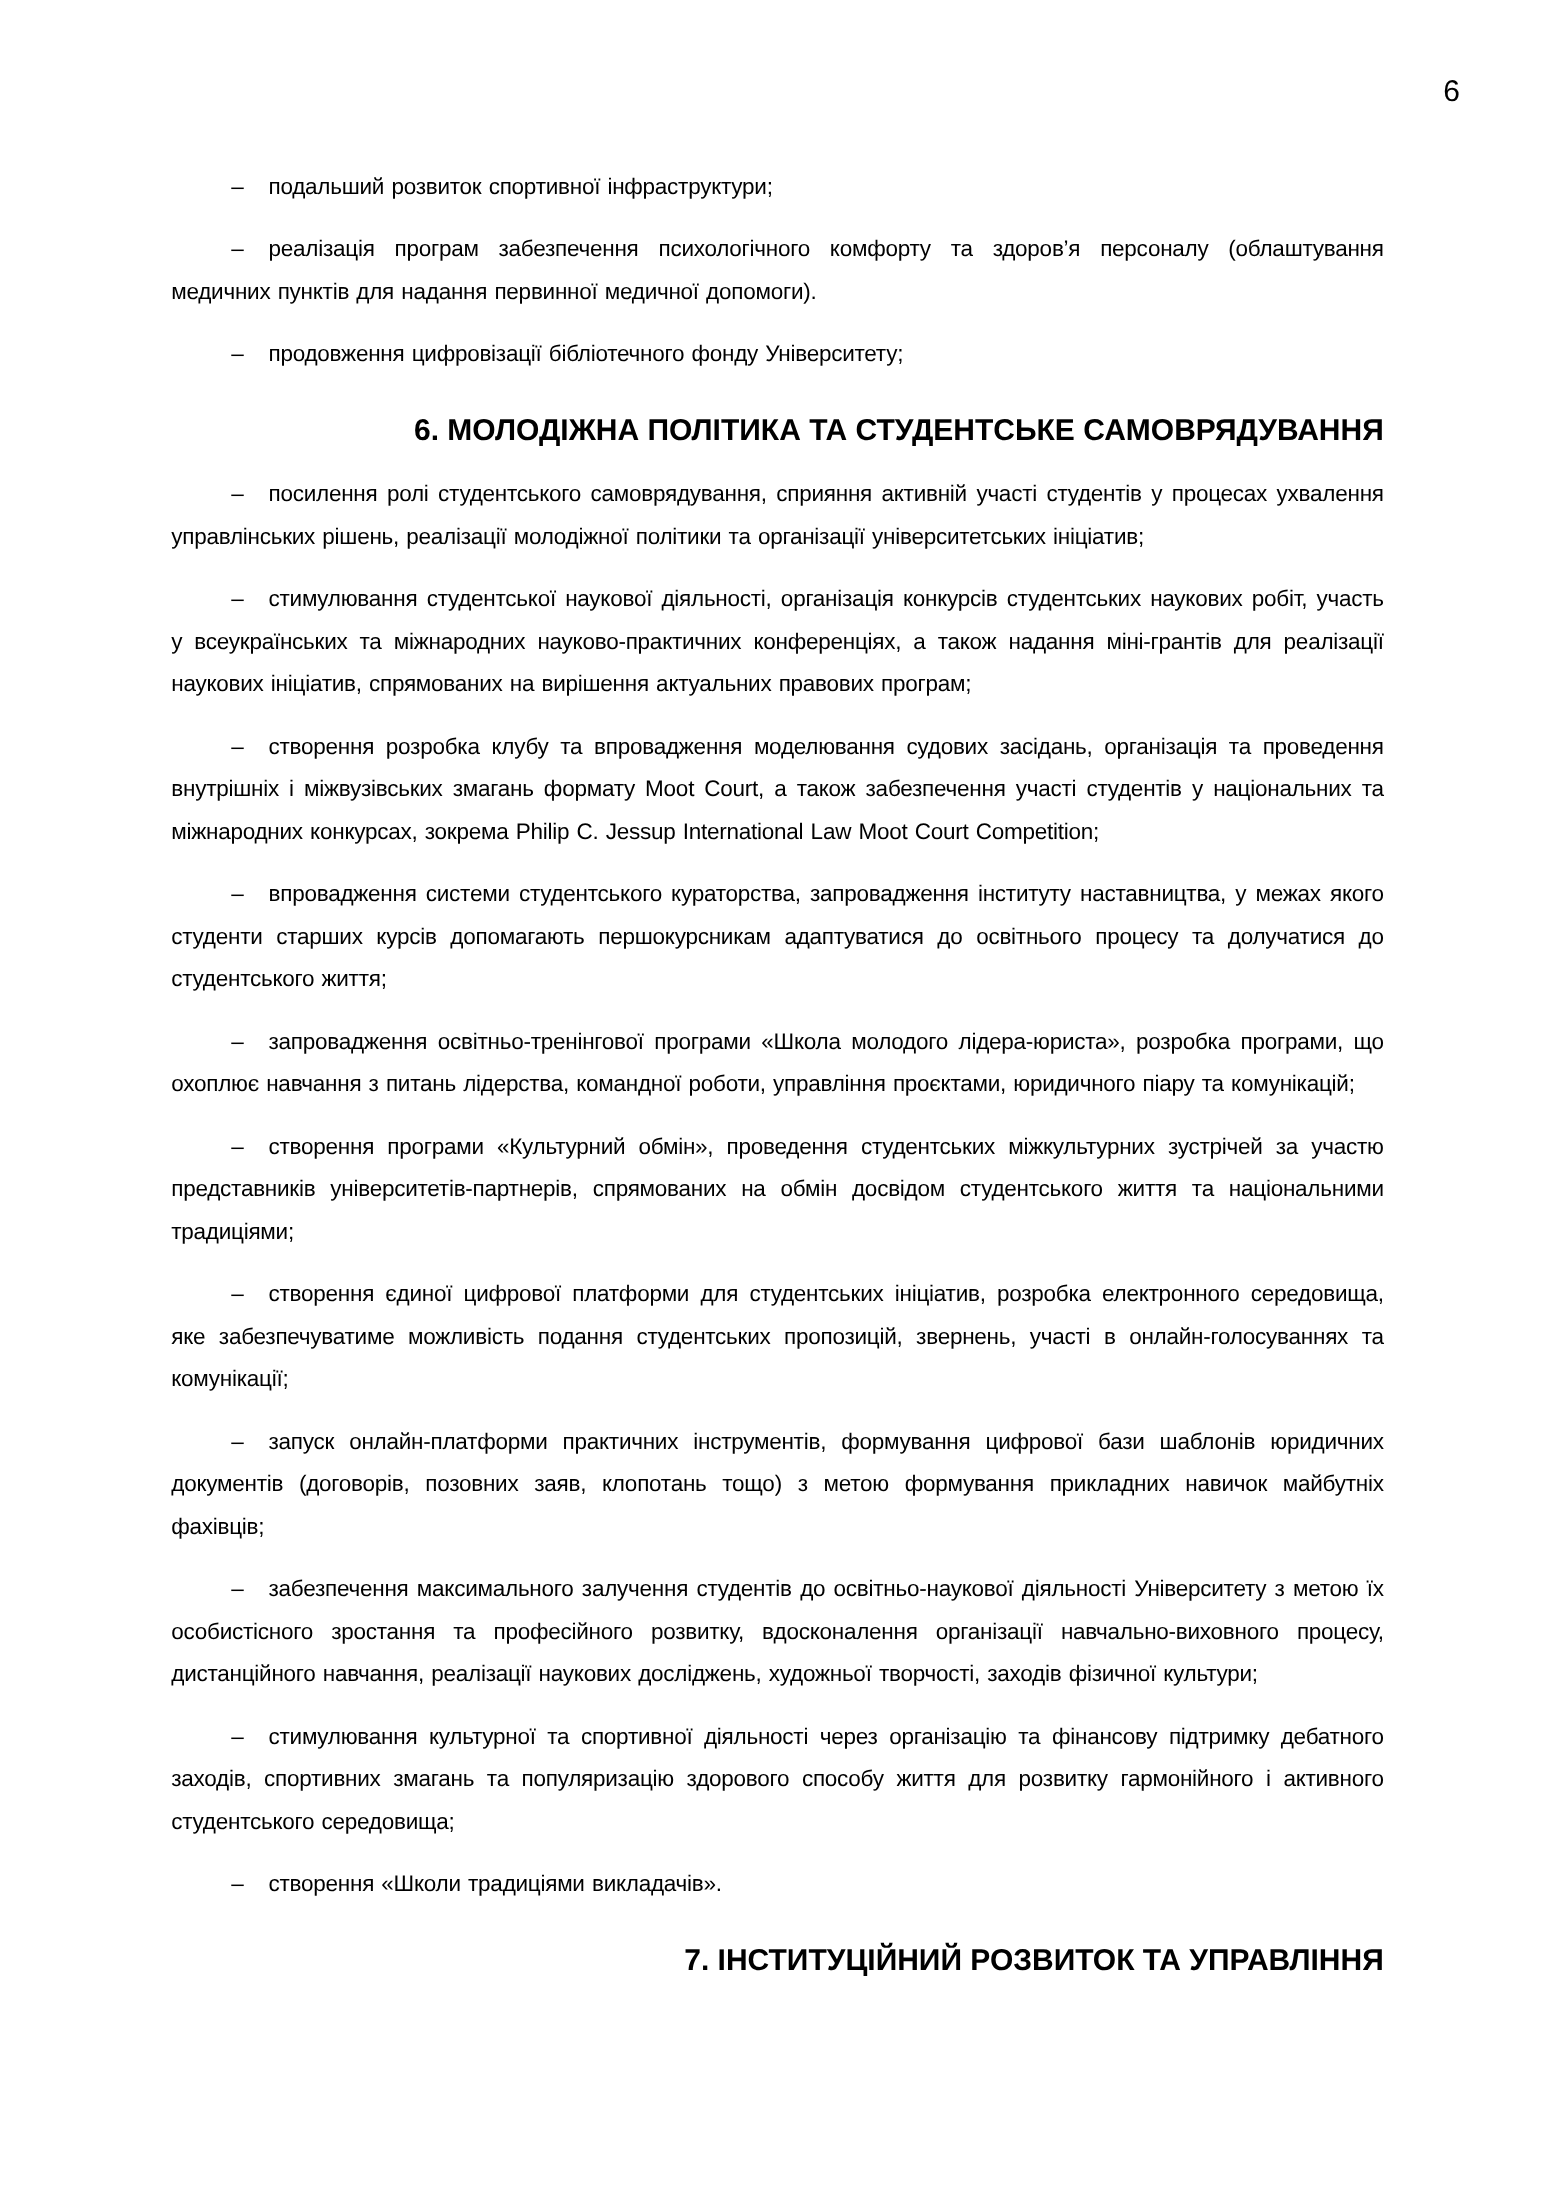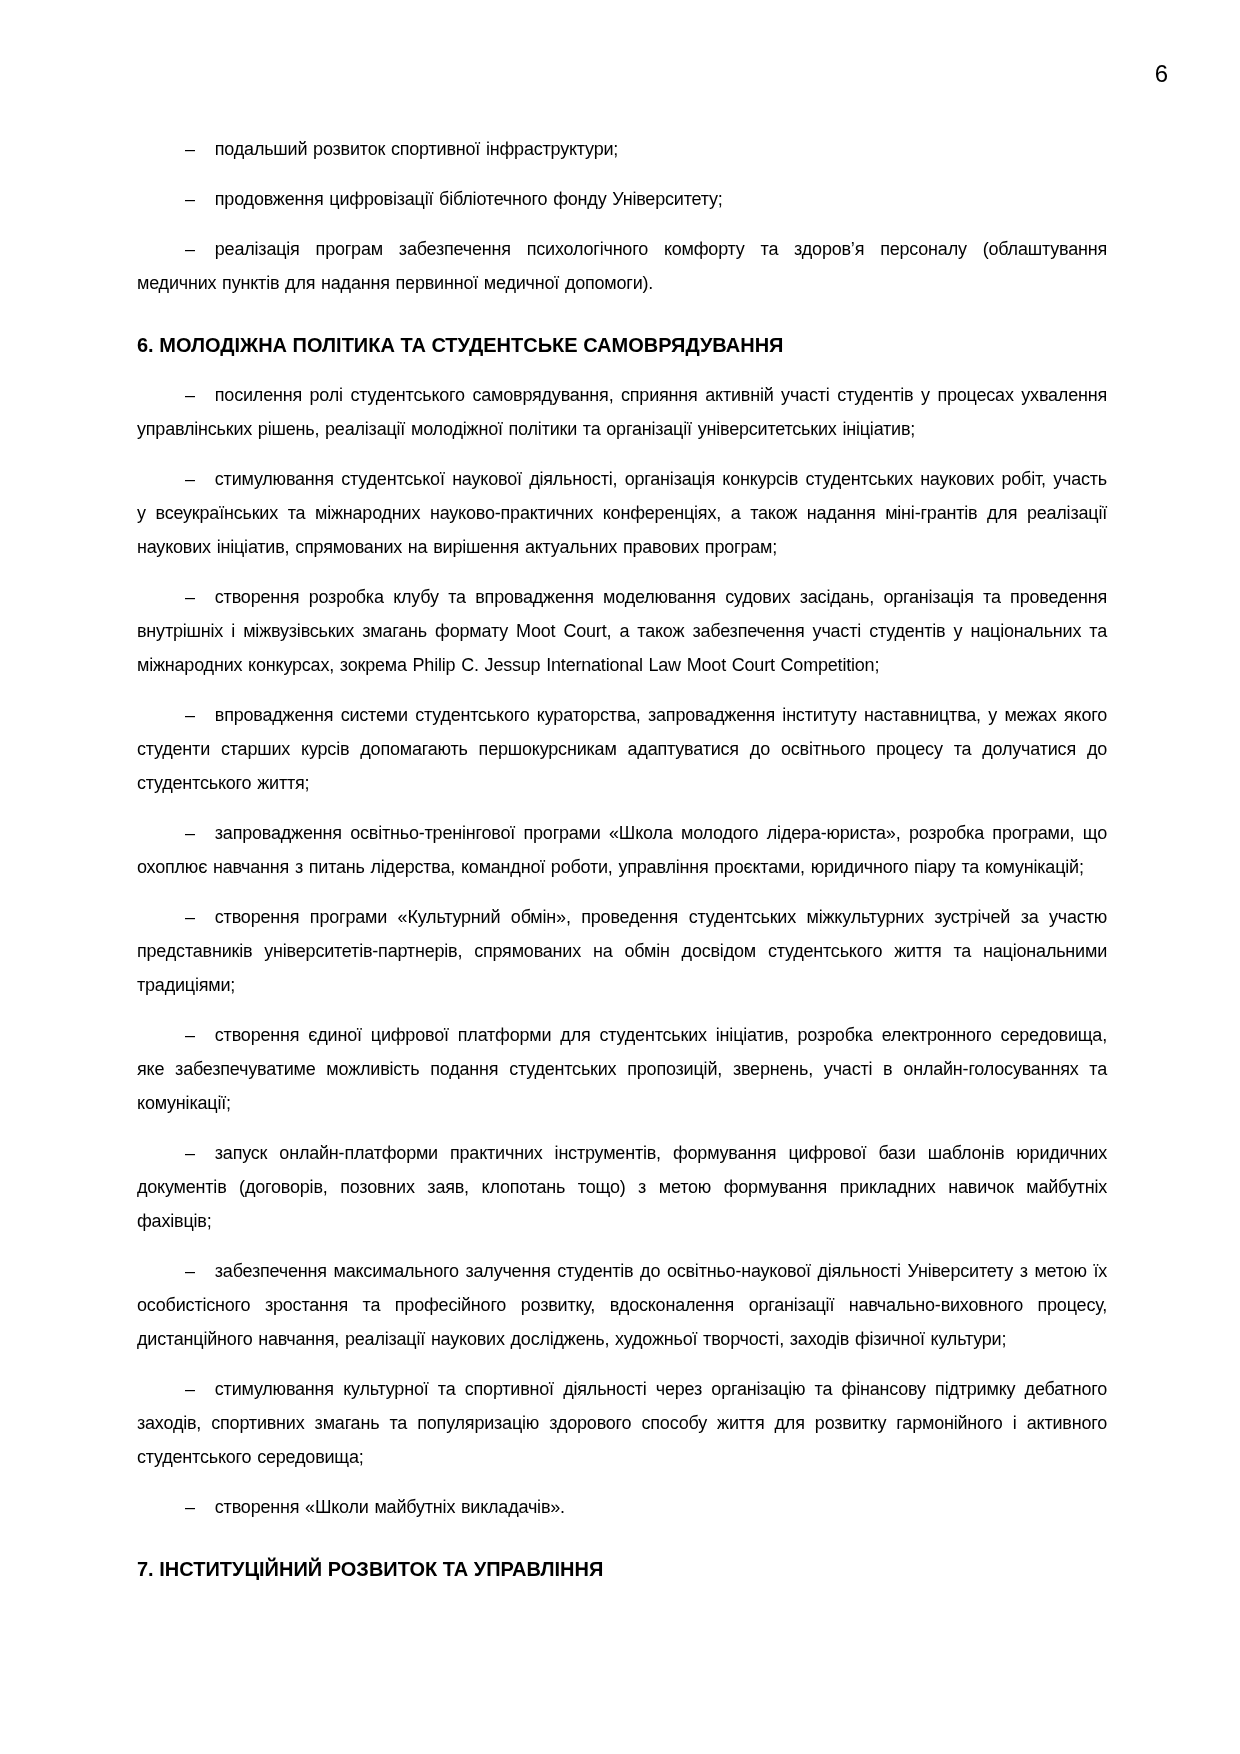--- a/index.html
+++ b/index.html
@@ -37,43 +37,43 @@
     text-align: justify;
     text-indent: 48px;
     word-spacing: 1px;
   }
   p.item .tab {
     display: inline-block;
     width: 20px;
   }
   h2.section-heading {
     margin: 28px 0 12px 0;
-    font-size: 20px;
+    font-size: 24px;
     line-height: 34px;
     font-weight: bold;
-    text-align: left;
+    text-align: right;
     text-indent: 0;
   }
 </style>
 </head>
 <body>
 
 <div class="page">
   <div class="page-number">6</div>
   <div class="content" id="content">
       <p class="item"><span>–</span><span class="tab"></span><span>подальший розвиток спортивної інфраструктури;</span></p>
+      <p class="item"><span>–</span><span class="tab"></span><span>реалізація програм забезпечення психологічного комфорту та здоров’я персоналу (облаштування медичних пунктів для надання первинної медичної допомоги).</span></p>
       <p class="item"><span>–</span><span class="tab"></span><span>продовження цифровізації бібліотечного фонду Університету;</span></p>
-      <p class="item"><span>–</span><span class="tab"></span><span>реалізація програм забезпечення психологічного комфорту та здоров’я персоналу (облаштування медичних пунктів для надання первинної медичної допомоги).</span></p>
       <h2 class="section-heading">6. МОЛОДІЖНА ПОЛІТИКА ТА СТУДЕНТСЬКЕ САМОВРЯДУВАННЯ</h2>
       <p class="item"><span>–</span><span class="tab"></span><span>посилення ролі студентського самоврядування, сприяння активній участі студентів у процесах ухвалення управлінських рішень, реалізації молодіжної політики та організації університетських ініціатив;</span></p>
       <p class="item"><span>–</span><span class="tab"></span><span>стимулювання студентської наукової діяльності, організація конкурсів студентських наукових робіт, участь у всеукраїнських та міжнародних науково-практичних конференціях, а також надання міні-грантів для реалізації наукових ініціатив, спрямованих на вирішення актуальних правових програм;</span></p>
       <p class="item"><span>–</span><span class="tab"></span><span>створення розробка клубу та впровадження моделювання судових засідань, організація та проведення внутрішніх і міжвузівських змагань формату Moot Court, а також забезпечення участі студентів у національних та міжнародних конкурсах, зокрема Philip C. Jessup International Law Moot Court Competition;</span></p>
       <p class="item"><span>–</span><span class="tab"></span><span>впровадження системи студентського кураторства, запровадження інституту наставництва, у межах якого студенти старших курсів допомагають першокурсникам адаптуватися до освітнього процесу та долучатися до студентського життя;</span></p>
       <p class="item"><span>–</span><span class="tab"></span><span>запровадження освітньо-тренінгової програми «Школа молодого лідера-юриста», розробка програми, що охоплює навчання з питань лідерства, командної роботи, управління проєктами, юридичного піару та комунікацій;</span></p>
       <p class="item"><span>–</span><span class="tab"></span><span>створення програми «Культурний обмін», проведення студентських міжкультурних зустрічей за участю представників університетів-партнерів, спрямованих на обмін досвідом студентського життя та національними традиціями;</span></p>
       <p class="item"><span>–</span><span class="tab"></span><span>створення єдиної цифрової платформи для студентських ініціатив, розробка електронного середовища, яке забезпечуватиме можливість подання студентських пропозицій, звернень, участі в онлайн-голосуваннях та комунікації;</span></p>
       <p class="item"><span>–</span><span class="tab"></span><span>запуск онлайн-платформи практичних інструментів, формування цифрової бази шаблонів юридичних документів (договорів, позовних заяв, клопотань тощо) з метою формування прикладних навичок майбутніх фахівців;</span></p>
       <p class="item"><span>–</span><span class="tab"></span><span>забезпечення максимального залучення студентів до освітньо-наукової діяльності Університету з метою їх особистісного зростання та професійного розвитку, вдосконалення організації навчально-виховного процесу, дистанційного навчання, реалізації наукових досліджень, художньої творчості, заходів фізичної культури;</span></p>
       <p class="item"><span>–</span><span class="tab"></span><span>стимулювання культурної та спортивної діяльності через організацію та фінансову підтримку дебатного заходів, спортивних змагань та популяризацію здорового способу життя для розвитку гармонійного і активного студентського середовища;</span></p>
-      <p class="item"><span>–</span><span class="tab"></span><span>створення «Школи майбутніх викладачів».</span></p>
+      <p class="item"><span>–</span><span class="tab"></span><span>створення «Школи традиціями викладачів».</span></p>
       <h2 class="section-heading">7. ІНСТИТУЦІЙНИЙ РОЗВИТОК ТА УПРАВЛІННЯ</h2>
     </div>
 </div>
 
 </body></html>

